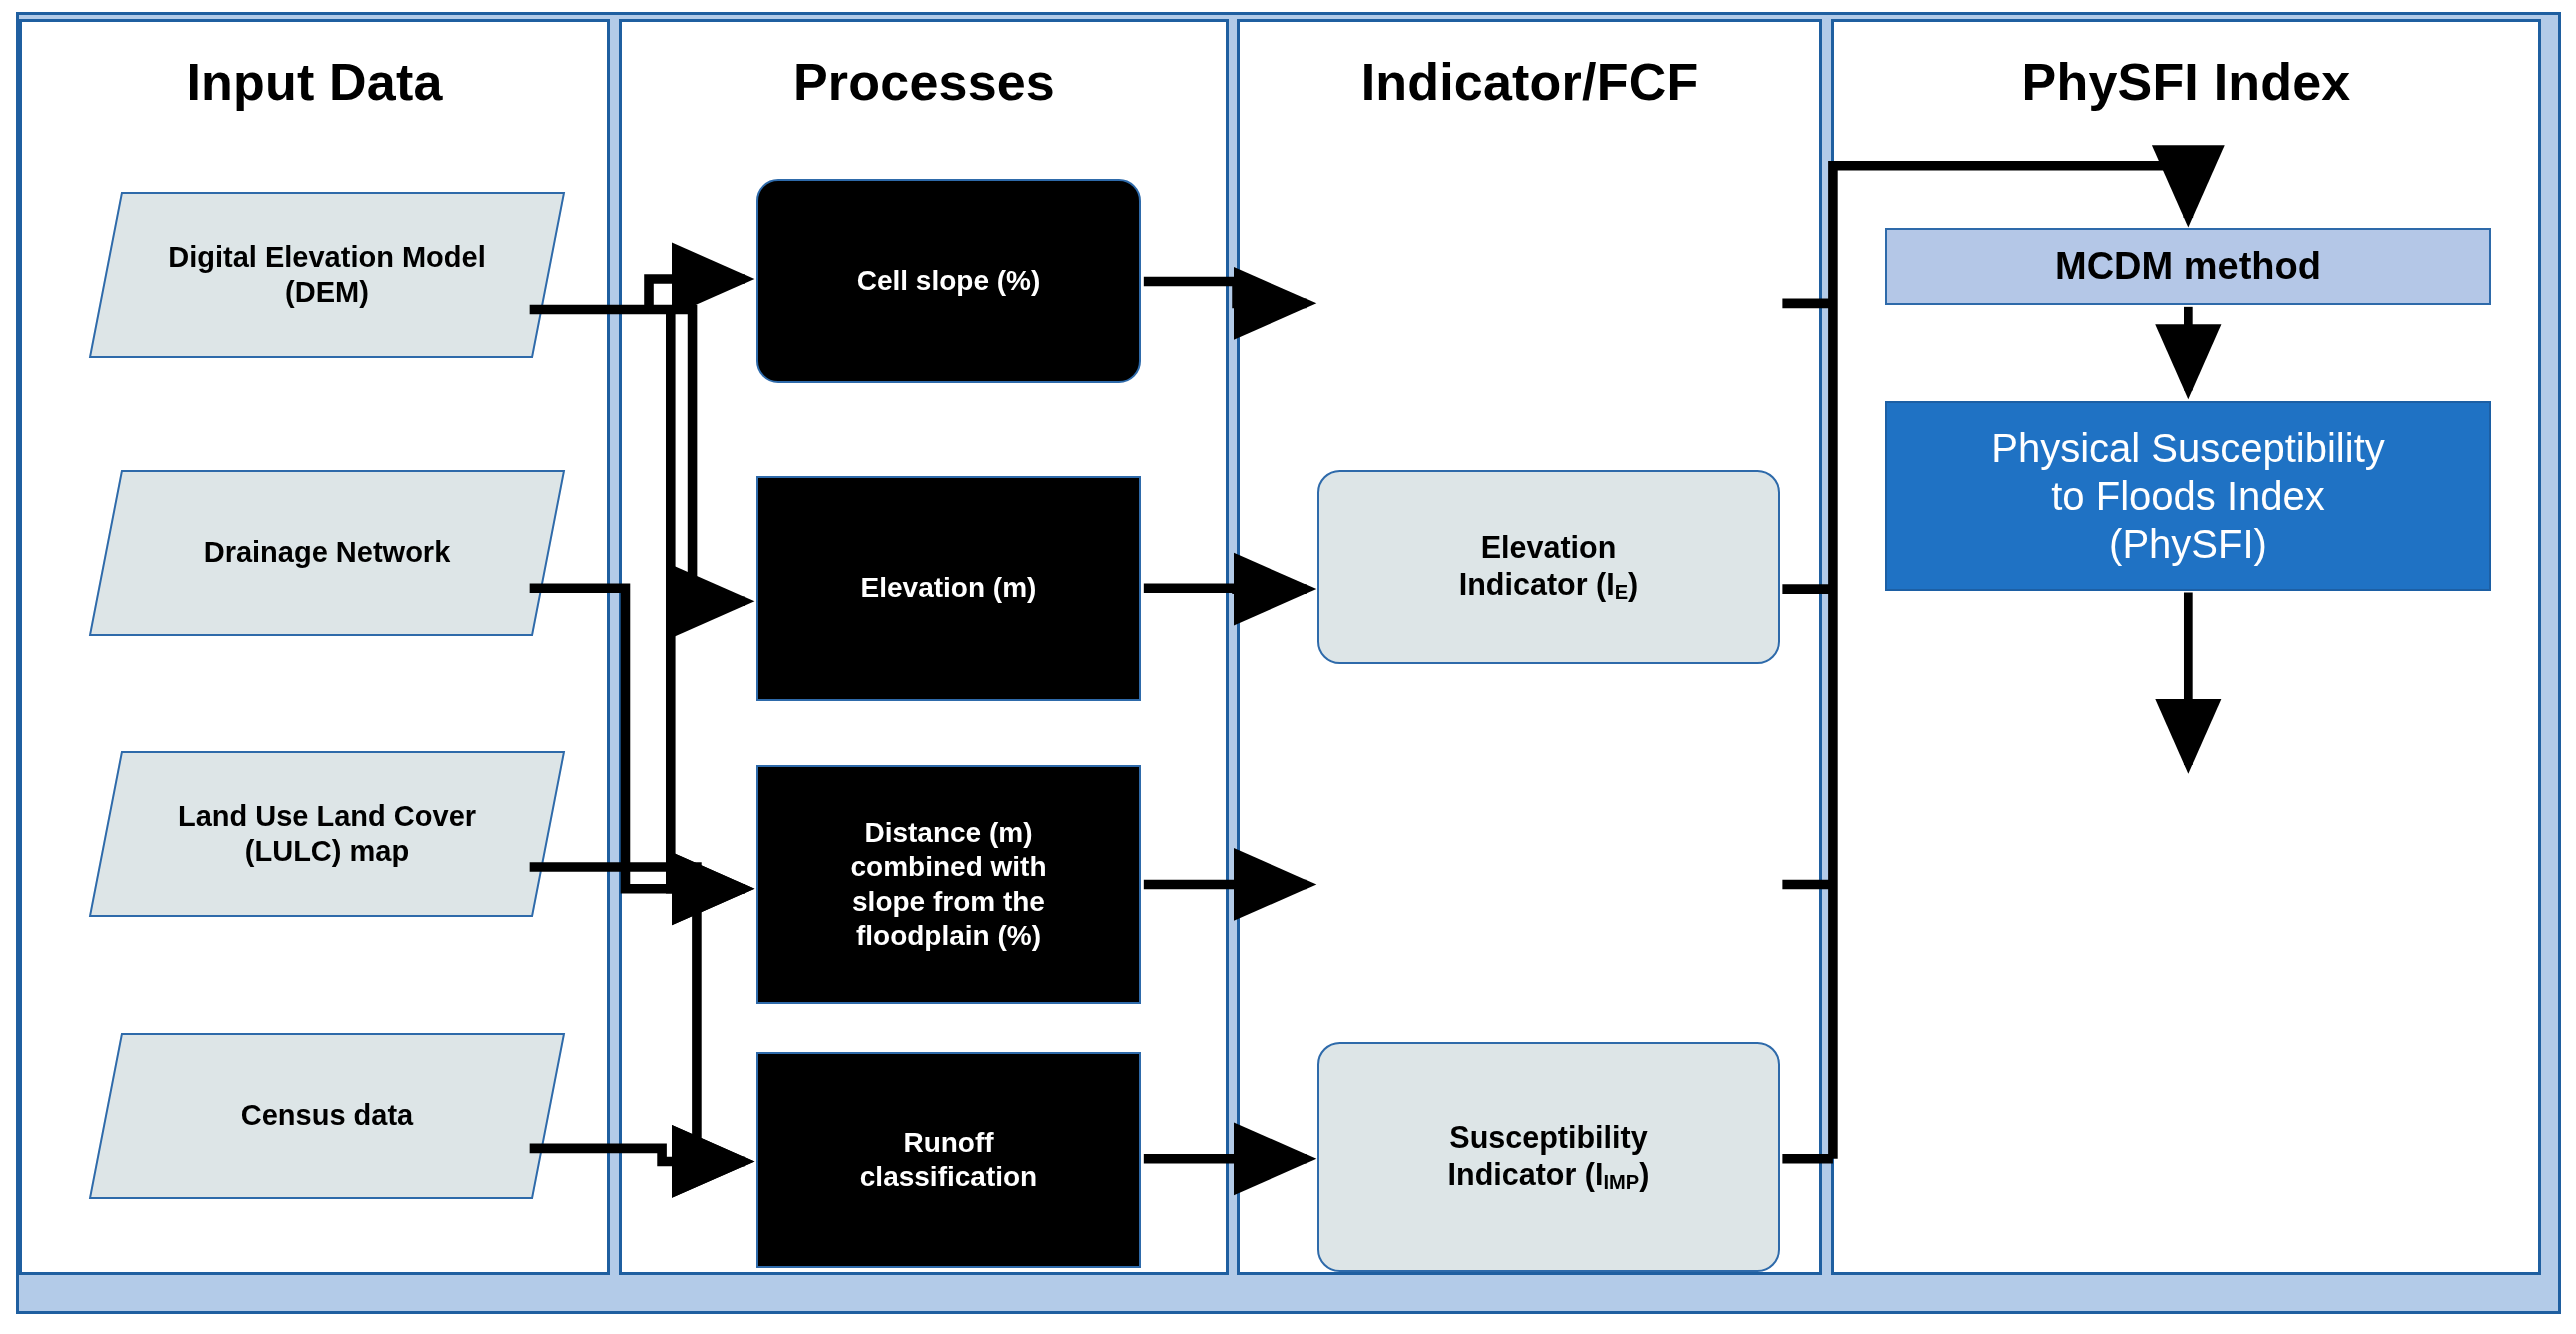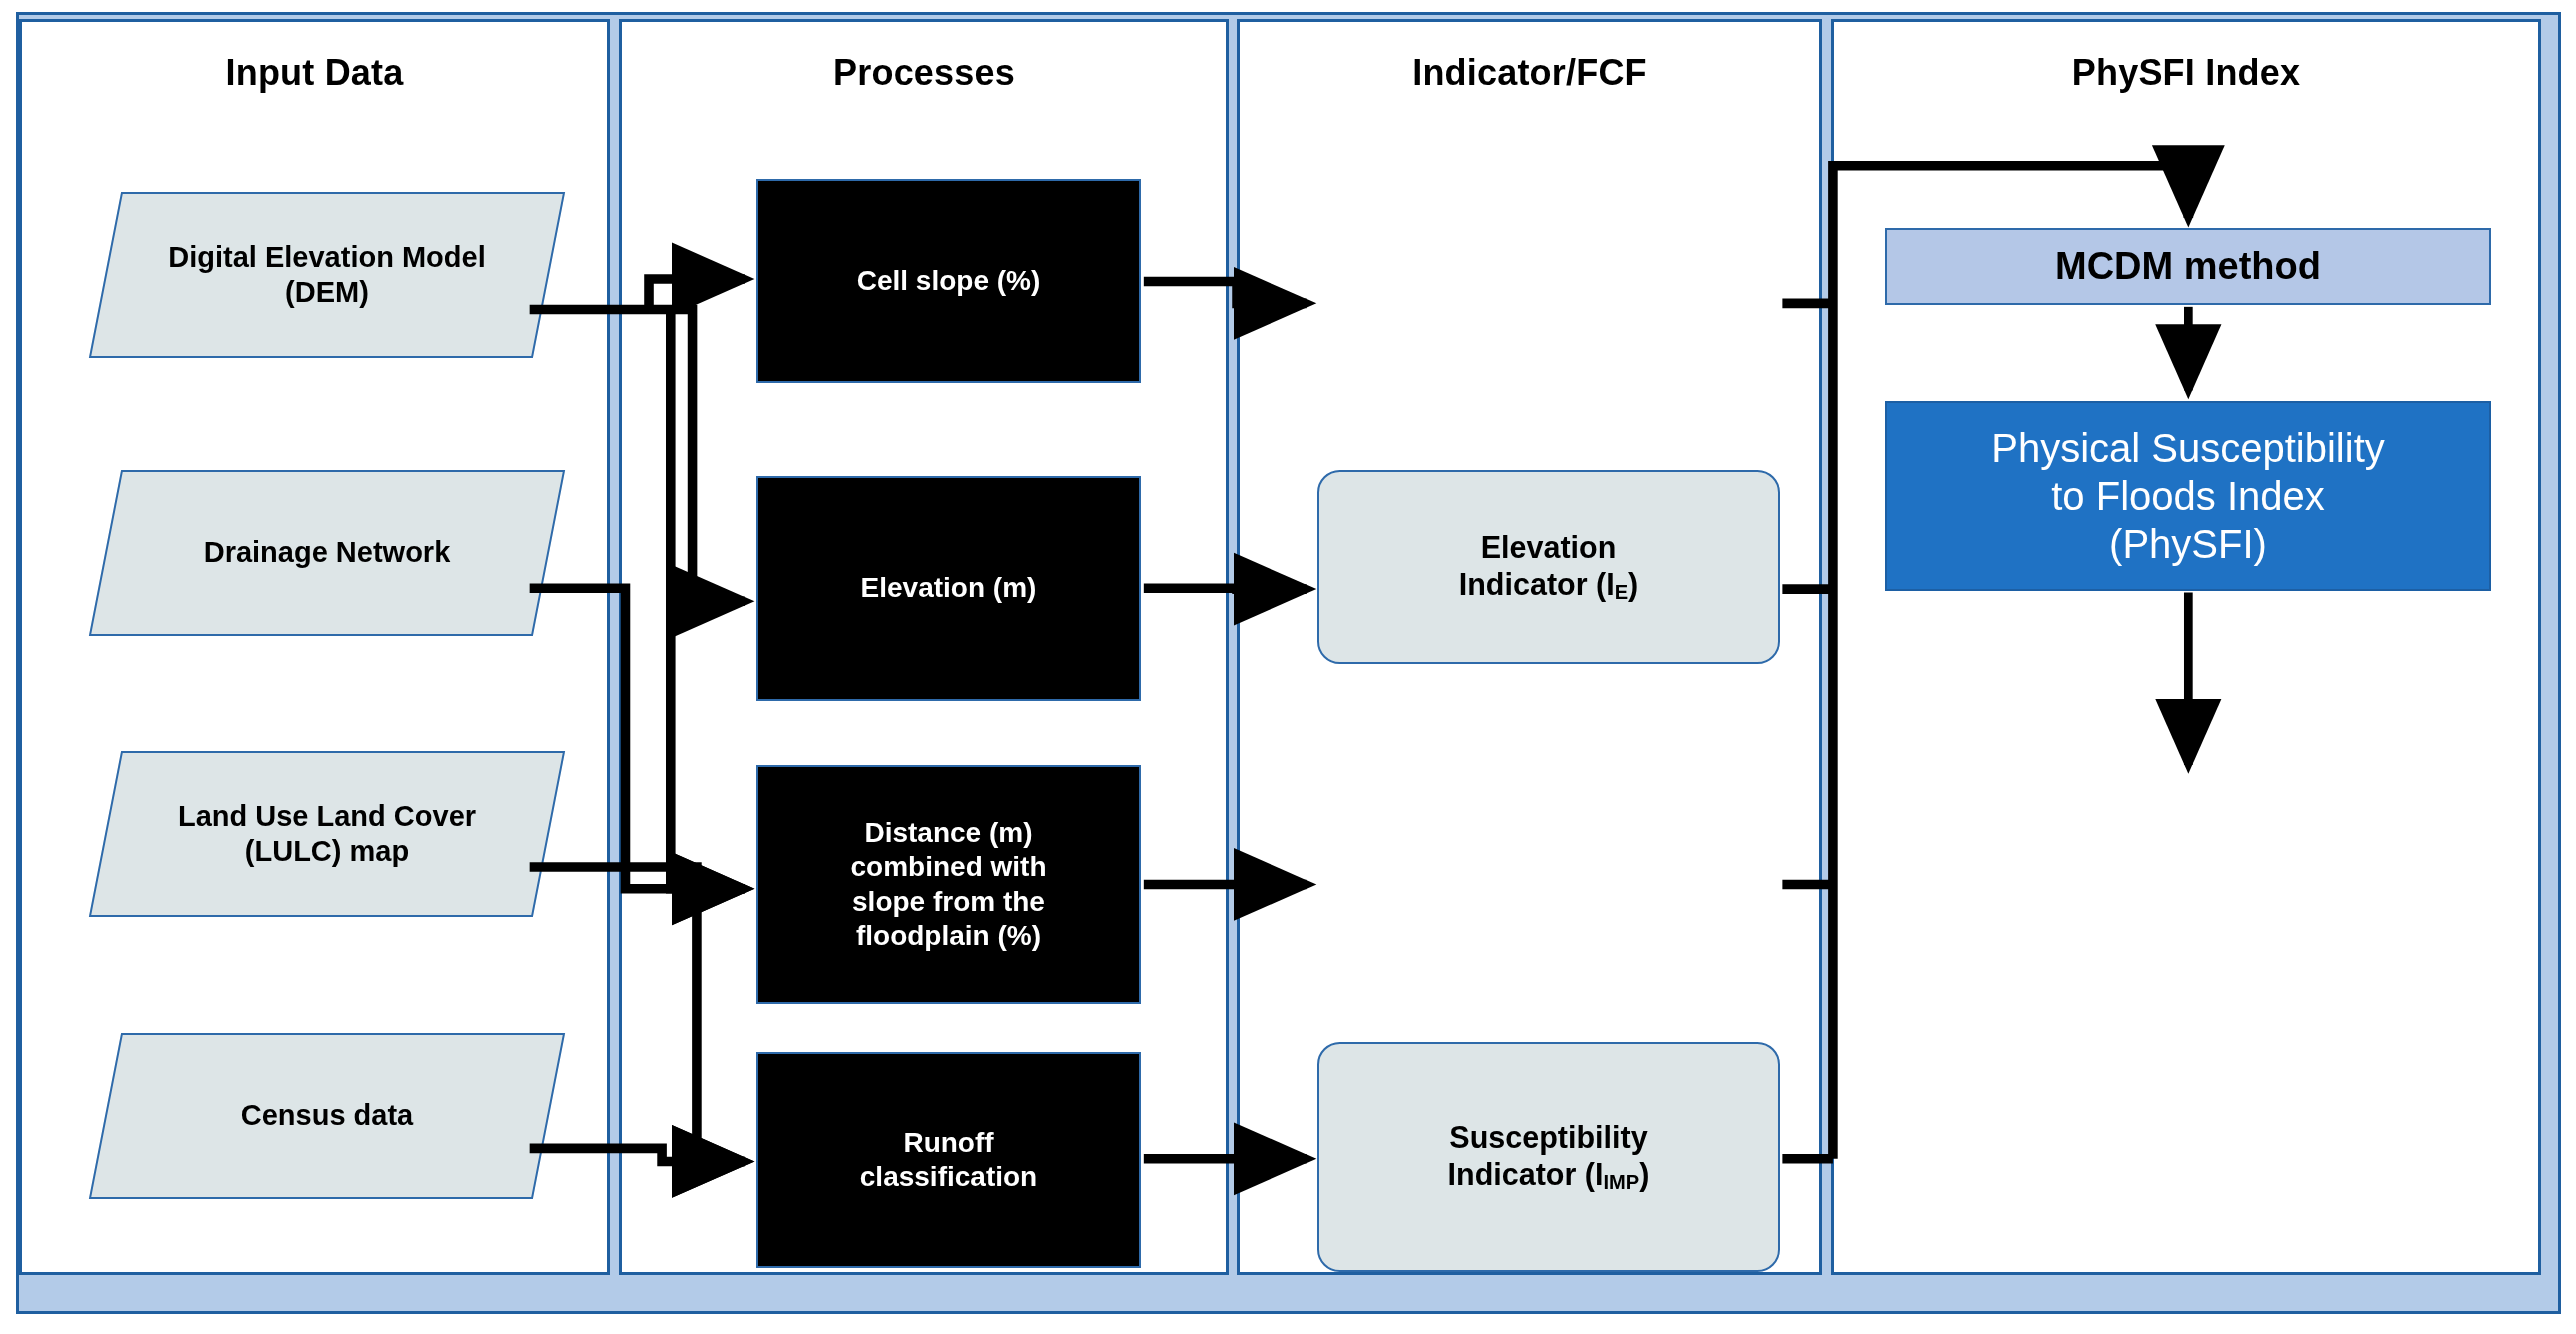--- a/index.html
+++ b/index.html
@@ -17,21 +17,21 @@
 
   
   .col{
     position:absolute;top:19px;height:1256px;
     background:#ffffff;
     border:3.5px solid #1f5fa0;
     box-sizing:border-box;
   }
   .col-title{
     position:absolute;top:30px;width:100%;text-align:center;
-    font-weight:bold;font-size:36px;color:#000;letter-spacing:0.2px;
+    font-weight:bold;font-size:52px;color:#000;letter-spacing:0.2px;
   }
 
   #col-input     {left:19px;  width:591px;}
   #col-processes {left:619px; width:610px;}
   #col-indicators{left:1237px;width:585px;}
   #col-physfi    {left:1831px;width:710px;}
 
   
   .para{
     position:absolute;
@@ -140,21 +140,21 @@
   <div class="para" style="left:105px;top:751px;width:444px;height:166px;">
     <div class="para-txt">Land Use
 Land Cover
 (LULC) map</div>
   </div>
 
   <div class="para" style="left:105px;top:1033px;width:444px;height:166px;">
     <div class="para-txt">Census data</div>
   </div>
 
-  <div class="blk" style="left:756px;top:179px;width:385px;height:204px;white-space:pre-line;">Cell slope (%)</div>
+  <div class="blk" style="left:756px;top:179px;width:385px;height:204px;white-space:pre-line;border-radius:22px;">Cell slope (%)</div>
 
   <div class="blk" style="left:756px;top:476px;width:385px;height:225px;white-space:pre-line;">Elevation (m)</div>
 
   <div class="blk" style="left:756px;top:765px;width:385px;height:239px;white-space:pre-line;">Distance (m)
 combined with
 slope from the
 floodplain (%)</div>
 
   <div class="blk" style="left:756px;top:1052px;width:385px;height:216px;white-space:pre-line;">Runoff
 classification</div>

